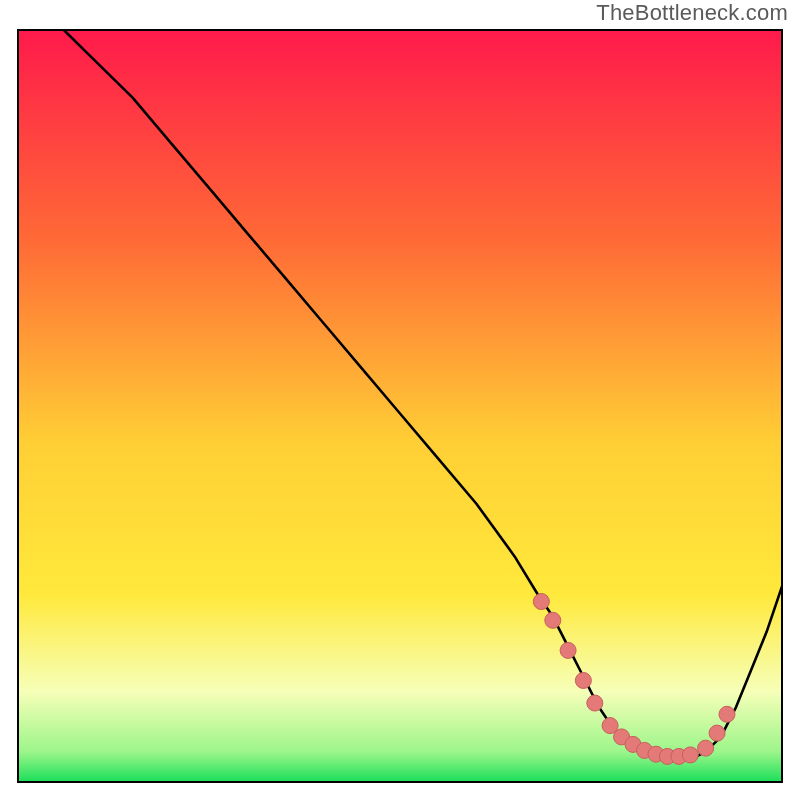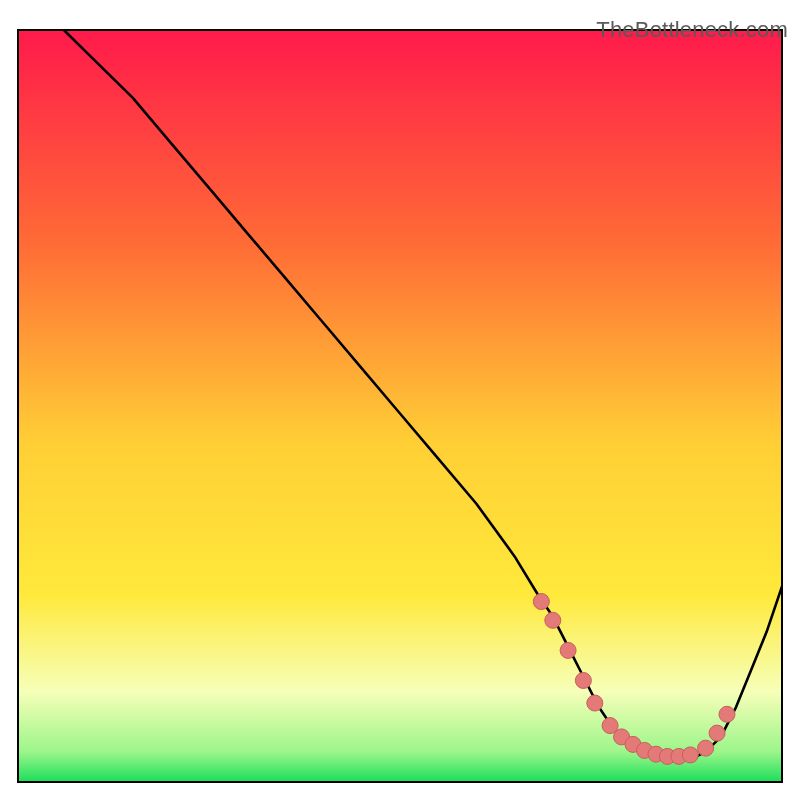--- a/index.html
+++ b/index.html
@@ -11,21 +11,21 @@
     background: #ffffff;
     font-family: Arial, Helvetica, sans-serif;
   }
   .frame {
     position: relative;
     width: 800px;
     height: 800px;
   }
   .attribution {
     position: absolute;
-    top: 17px;
+    top: 0;
     right: 12px;
     font-size: 22px;
     font-weight: 500;
     color: #5a5a5a;
     letter-spacing: 0.2px;
     z-index: 10;
   }
   svg.plot {
     position: absolute;
     left: 0;

